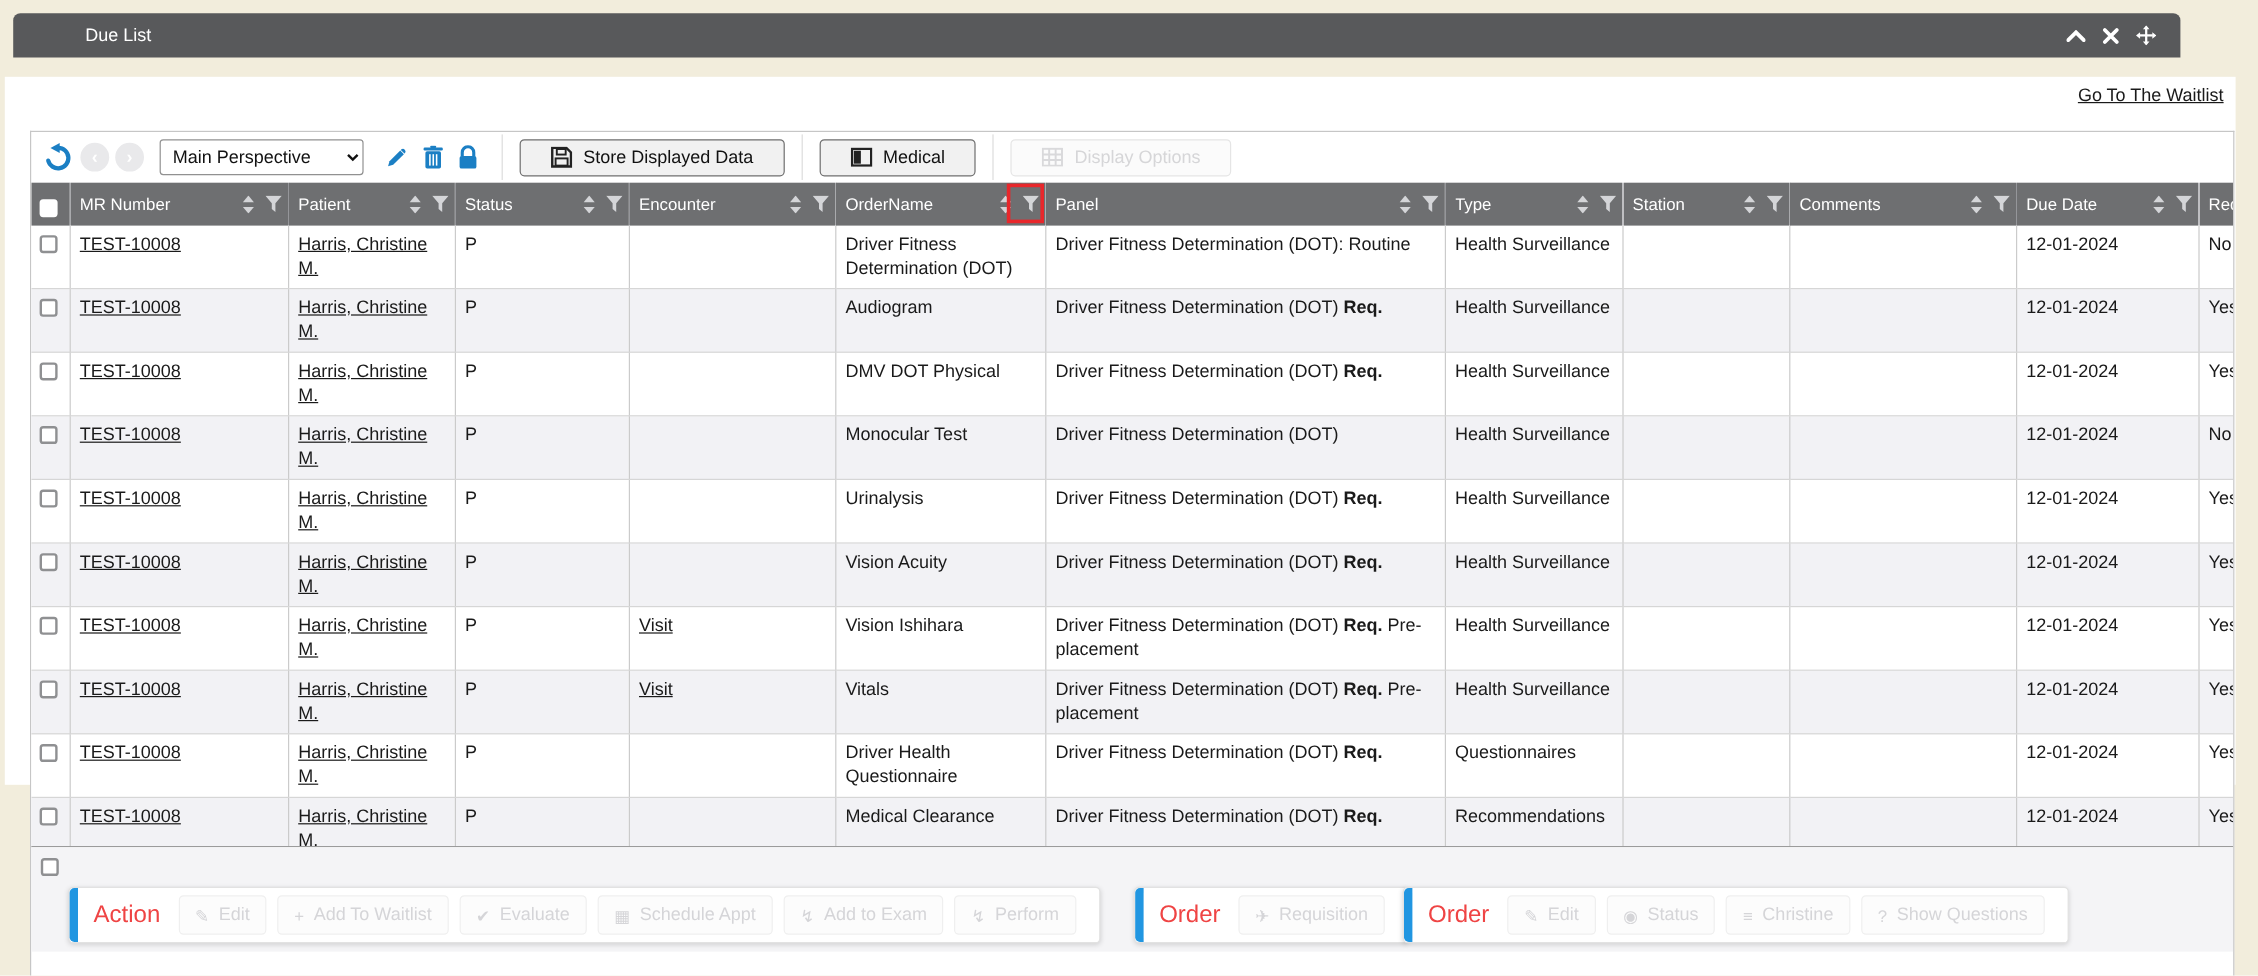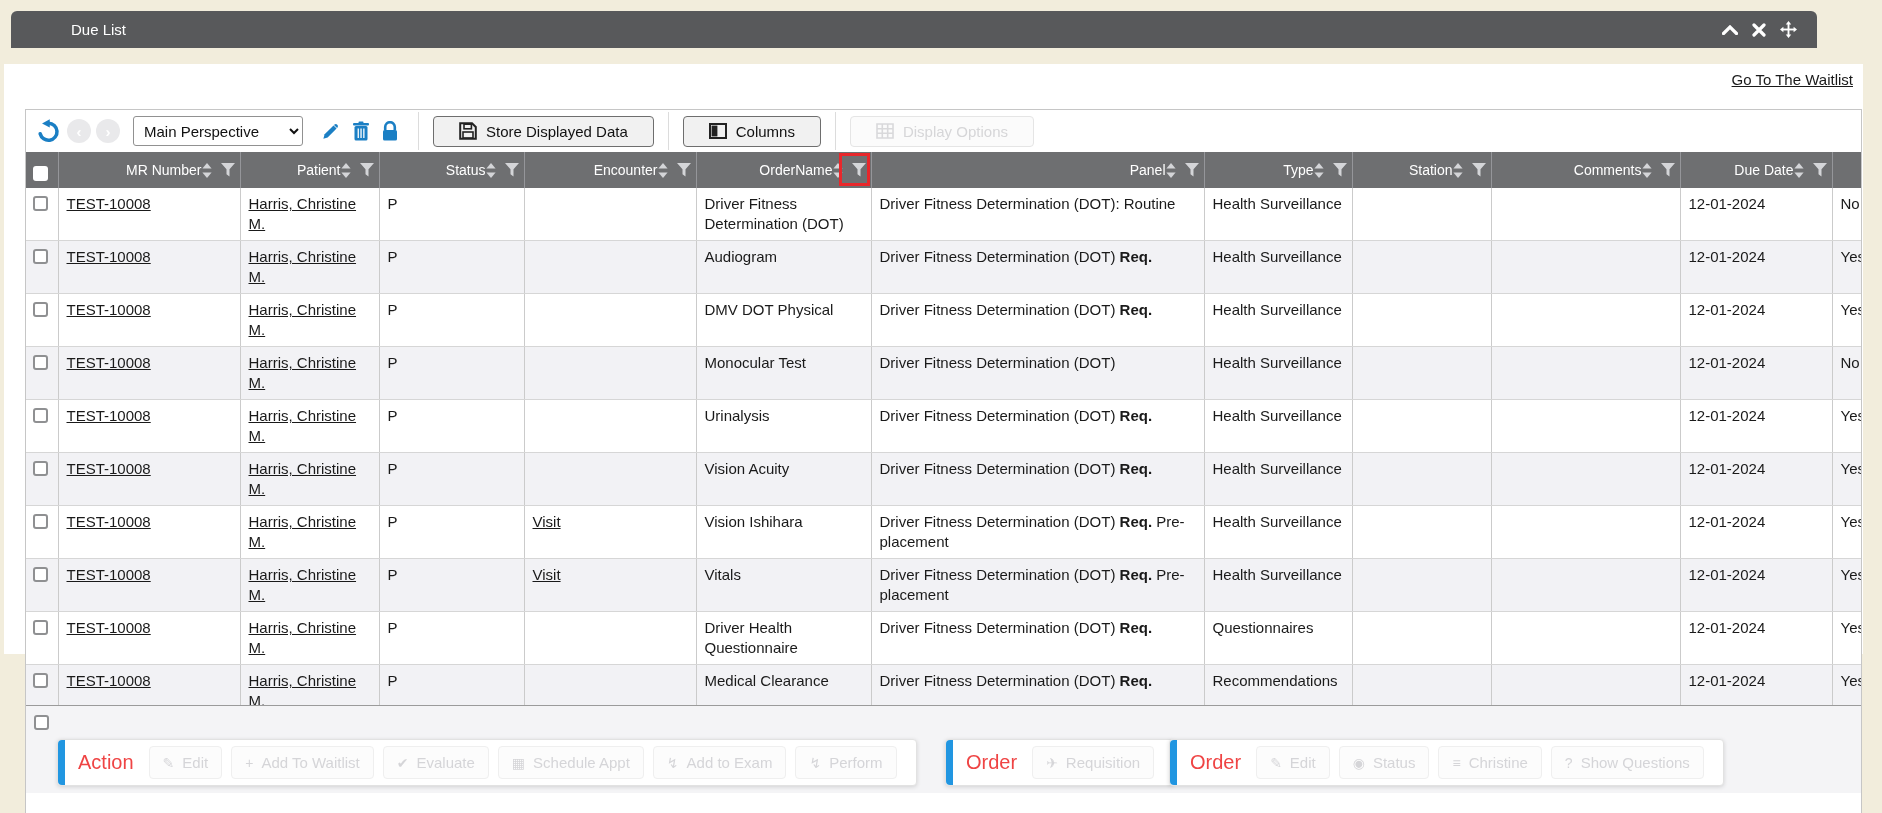--- a/index.html
+++ b/index.html
@@ -45,21 +45,21 @@
             color:#111; cursor:pointer; white-space:nowrap; }
   .tb-btn svg { color:#222; }
   .tb-btn.disabled { background:#FBFBFB; border-color:#E5E5E5; color:#D6D6D8; cursor:default; }
   .tb-btn.disabled svg { color:#D9D9DB; }
 
   
   .table-wrap { position:relative; height:554px; overflow:hidden; border-bottom:1px solid #9B9B9B; }
   table { border-collapse:collapse; table-layout:fixed; width:1880px; }
   thead th { background:#6E6F71; color:#fff; font-weight:normal; font-size:14px; height:36px;
              text-align:left; padding:0 5px 0 8px; border-right:1px solid #95969A; position:relative; }
-  .th-inner { display:flex; align-items:center; height:100%;text-align:right; }
+  .th-inner { display:flex; align-items:center; height:100%; }
   .th-label { flex:1; white-space:nowrap; overflow:hidden; }
   thead svg { color:#D4D5D8; flex:none; cursor:pointer; }
   .sort-ic { margin-right:9px; }
   .cb { display:inline-block; width:15px; height:15px; background:#fff; border:2px solid #8F9092;
         border-radius:3px; cursor:pointer; }
   .cb.filled { border:none; width:15px; height:15px; }
   tbody td { font-size:15px; color:#1a1a1a; vertical-align:top; padding:6px 8px;
              border-right:1px solid #CBCBCB; border-bottom:1px solid #D6D6D6;
              line-height:20px; height:48px; background:#fff; }
   tr.even td { background:#F2F2F5; }
@@ -214,21 +214,21 @@
           <svg width="18" height="18">
               <use href="#i-floppy"></use>
             </svg>
           <span>Store Displayed Data</span>
         </button>
         <span class="sep"></span>
         <button class="tb-btn">
           <svg width="18" height="16">
               <use href="#i-columns"></use>
             </svg>
-          <span>Columns</span>
+          <span>Medical</span>
         </button>
         <span class="sep"></span>
         <button class="tb-btn disabled">
           <svg width="18" height="16">
               <use href="#i-grid"></use>
             </svg>
           <span>Display Options</span>
         </button>
       </div>
 

